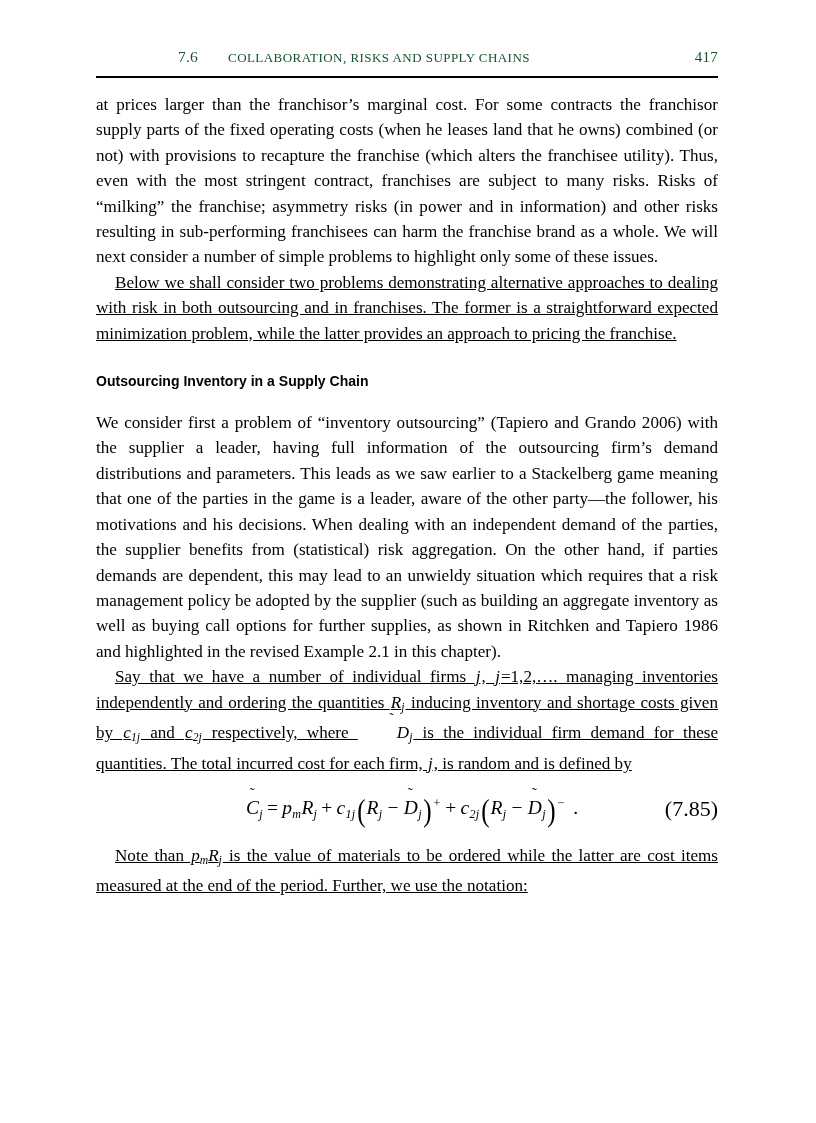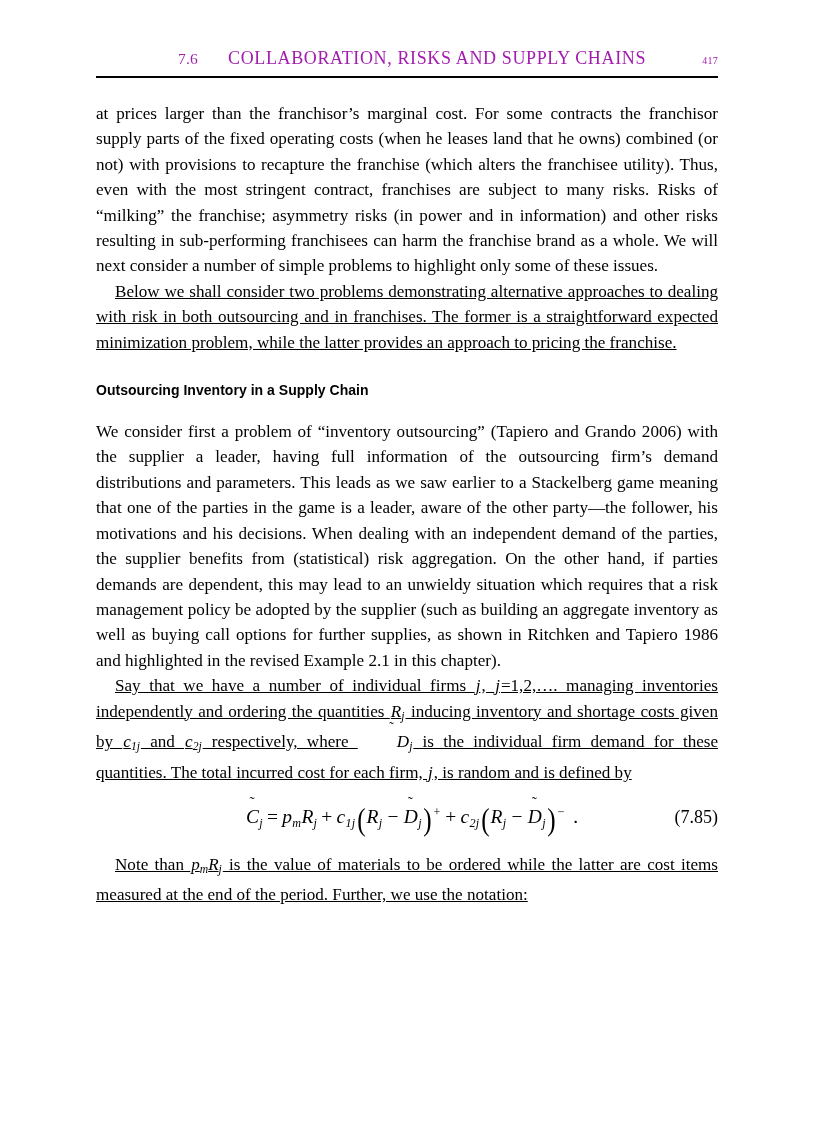--- a/index.html
+++ b/index.html
@@ -23,51 +23,51 @@
     top: 48px;
     width: 622px;
   }
 
   
   .runhead {
     display: flex;
     align-items: baseline;
     font-size: 15.5px;
     letter-spacing: 0.015em;
-    color: #a21caf;
+    color: #14532d;
     height: 22px;
   }
   .runhead-number {
     width: 96px;
     text-align: left;
     padding-left: 82px;
     box-sizing: border-box;
     font-size: 15.5px;
   }
   .runhead-title {
     flex: 1;
     text-align: left;
     padding-left: 36px;
-    font-size: 18px;
+    font-size: 13px;
     letter-spacing: 0.035em;
   }
   .runhead-page {
     text-align: right;
-    font-size: 10px;
+    font-size: 15px;
     min-width: 34px;
   }
   .rule {
     margin-top: 6px;
     border-top: 2.2px solid #000;
     width: 100%;
   }
 
   
   .body {
-    margin-top: 23px;
+    margin-top: 14px;
     font-size: 17.1px;
     line-height: 25.4px;
     text-align: justify;
     text-justify: inter-word;
     -webkit-hyphens: none;
     hyphens: none;
   }
   p.para {
     margin: 0;
     text-indent: 0;
@@ -125,21 +125,21 @@
   }
   .equation-spacer { flex: 0 0 150px; }
   .equation-body {
     flex: 1 1 auto;
     text-align: left;
     font-size: 19px;
     white-space: nowrap;
   }
   .equation-number {
     flex: 0 0 auto;
-    font-size: 18px;
+    font-size: 22px;
     text-align: center;
     font-style: normal;
     font-family: Liberation Serif, serif;
   }
   .eq {
     font-style: italic;
     font-size: 19.5px;
     letter-spacing: 0.3px;
   }
   .eq sub {

